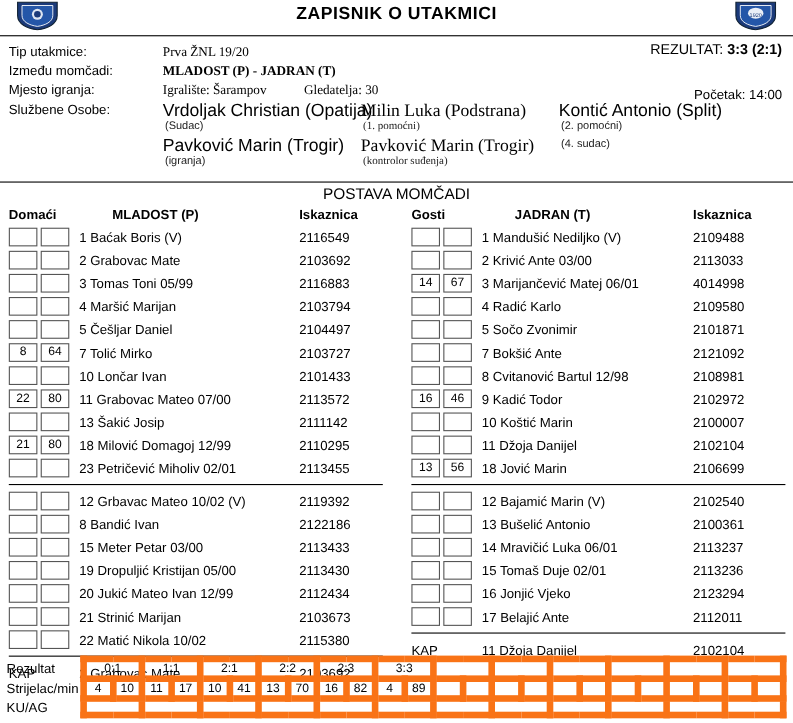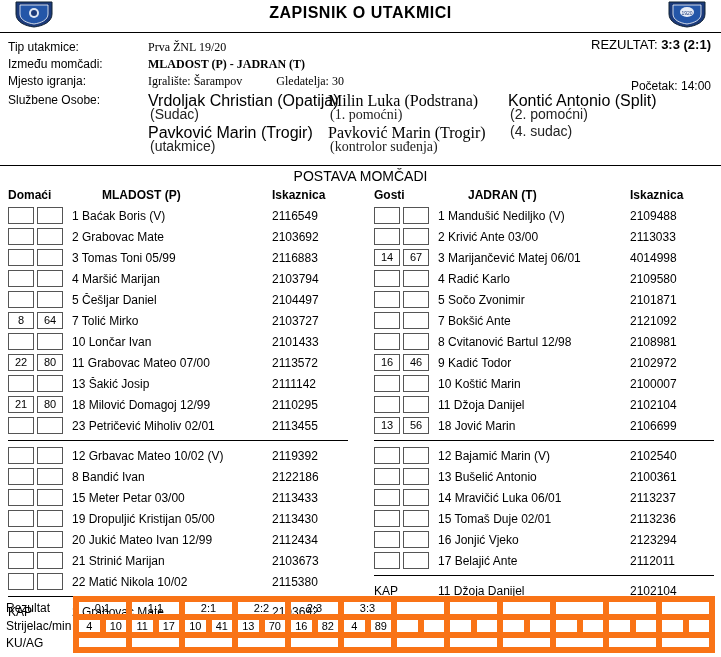--- a/index.html
+++ b/index.html
@@ -61,21 +61,21 @@
   }
   .rezultat .score { font-weight: bold; }
   .pocetak { position: absolute; right: 10px; top: 46px; font-size: 12px; }
 
   .officials { position: absolute; top: 60px; left: 148px; right: 8px; height: 70px; }
   .off-col { position: absolute; top: 0; }
   .off-col.c1 { left: 0; }
   .off-col.c2 { left: 180px; font-family: Liberation Serif, serif; }
   .off-col.c3 { left: 360px; }
   .off-name { font-size: 16px; line-height: 15px; }
-  .off-role { font-size: 14px; color: #222; line-height: 13px; padding-left: 2px; }
+  .off-role { font-size: 10px; color: #222; line-height: 13px; padding-left: 2px; }
   .off-gap { height: 4px; }
 
   
   .postava-title {
     text-align: center;
     font-size: 14px;
     margin-top: 2px;
     margin-bottom: 4px;
   }
   .teams { position: relative; padding: 0 8px; }
@@ -196,21 +196,21 @@
       <span class="score">3:3 (2:1)</span>
     </div>
     <div class="pocetak">Početak: 14:00</div>
 
     <div class="officials">
       <div class="off-col c1">
         <div class="off-name">Vrdoljak Christian (Opatija)</div>
         <div class="off-role">(Sudac)</div>
         <div class="off-gap"></div>
         <div class="off-name">Pavković Marin (Trogir)</div>
-        <div class="off-role">(utakmice)</div>
+        <div class="off-role">(igranja)</div>
       </div>
       <div class="off-col c2">
         <div class="off-name">Milin Luka (Podstrana)</div>
         <div class="off-role">(1. pomoćni)</div>
         <div class="off-gap"></div>
         <div class="off-name">Pavković Marin (Trogir)</div>
         <div class="off-role">(kontrolor suđenja)</div>
       </div>
       <div class="off-col c3">
         <div class="off-name">Kontić Antonio (Split)</div>

